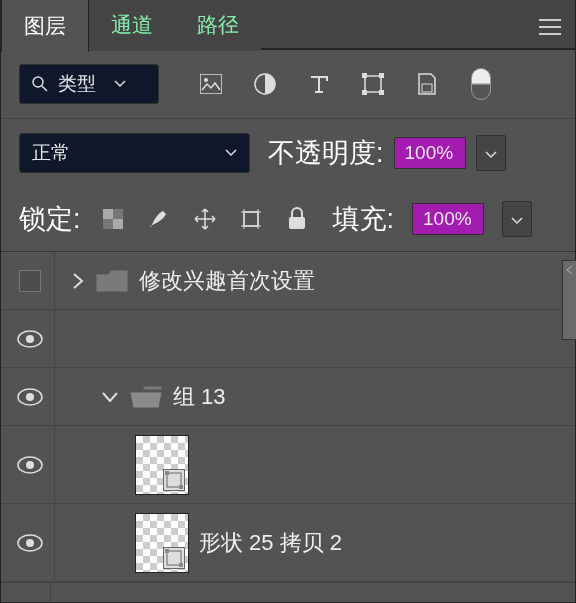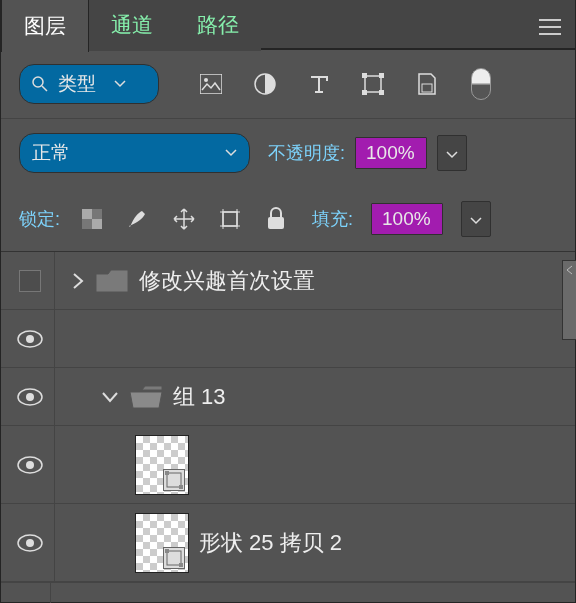--- a/index.html
+++ b/index.html
@@ -62,24 +62,24 @@
     align-items: center;
     padding: 14px 18px;
     gap: 10px;
   }
   .filter-row {
     border-bottom: 1px solid #444;
   }
   .dropdown {
     display: flex;
     align-items: center;
-    background: #0369a1;
+    background: #0f172a;
     border: 1px solid #303030;
     padding: 6px 12px;
-    border-radius: 15px;
+    border-radius: 3px;
     cursor: pointer;
     gap: 10px;
   }
   .dropdown .arrow {
     margin-left: 8px;
   }
   .blend-dropdown {
     width: 231px;
     justify-content: space-between;
     font-family: Liberation Serif, serif;
@@ -100,21 +100,21 @@
     gap: 26px;
     margin-left: 28px;
   }
   .pill {
     width: 20px;
     height: 32px;
     border-radius: 10px;
     background: linear-gradient(to bottom, #eee 0%, #eee 45%, #555 55%, #555 100%);
     border: 1px solid #999;
   }
-  .label-text { font-size: 18px; color: #7dd3fc; text-align: center; }
+  .label-text { font-size: 27px; color: #ffffff; text-align: center; }
   .value-box {
     background: #a21caf;
     border: 1px solid #303030;
     padding: 4px 10px;
     min-width: 72px;
     text-align: left;
     border-radius: 1px;
   }
   .small-arrow-btn {
     background: #454545;

